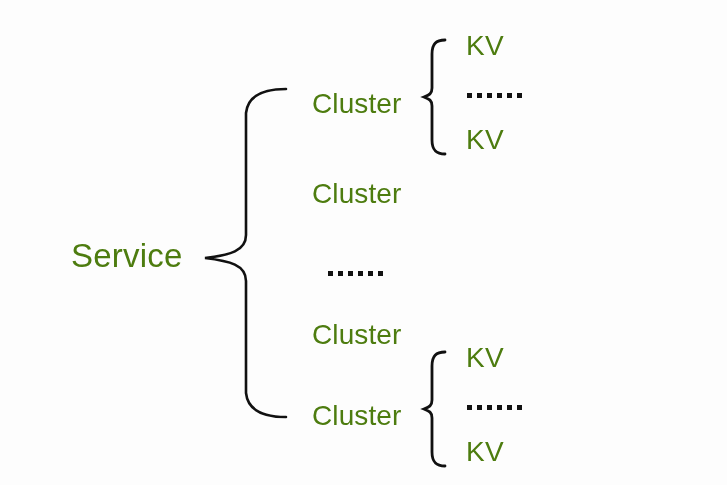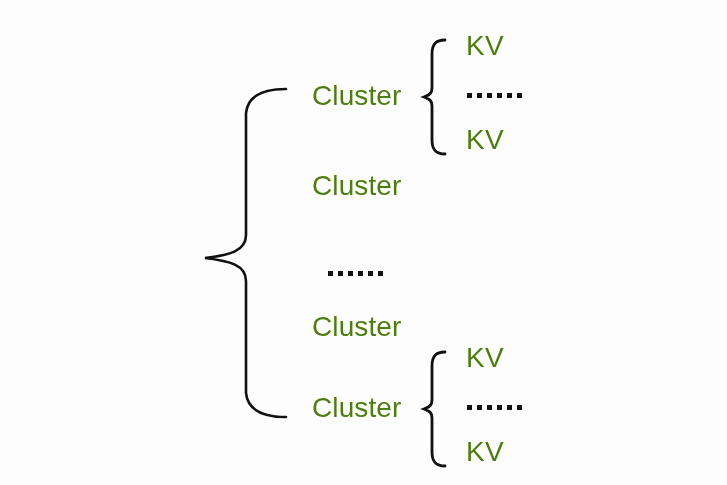--- a/index.html
+++ b/index.html
@@ -30,20 +30,21 @@
   .label-service {
     left: 71px;
     top: 239px;
     font-size: 33px;
     letter-spacing: 0.2px;
   }
   .label-cluster {
     font-size: 28px;
     left: 312px;
     letter-spacing: 0.1px;
+    margin-top: 8px;
   }
   .label-kv {
     font-size: 28px;
     left: 466px;
     letter-spacing: 0.4px;
   }
   .ellipsis {
     position: absolute;
     display: flex;
     align-items: center;
@@ -65,20 +66,21 @@
     stroke-linecap: round;
   }
   .brace-big path { stroke-width: 2.6; }
   .brace-small path { stroke-width: 2.8; }
 </style>
 </head>
 <body>
 
 <div id="diagram">
 
+  <div class="node-label label-service">Service</div>
 
   <svg class="brace-svg brace-big" style="left:200px; top:85px;" width="92" height="336" viewBox="0 0 92 336">
     <path d="M 86 4
              C 66 4, 48 9, 46 28
              L 46 150
              C 46 166, 30 170, 5 173
              C 30 176, 46 180, 46 196
              L 46 308
              C 48 327, 66 332, 86 332"></path>
   </svg>

